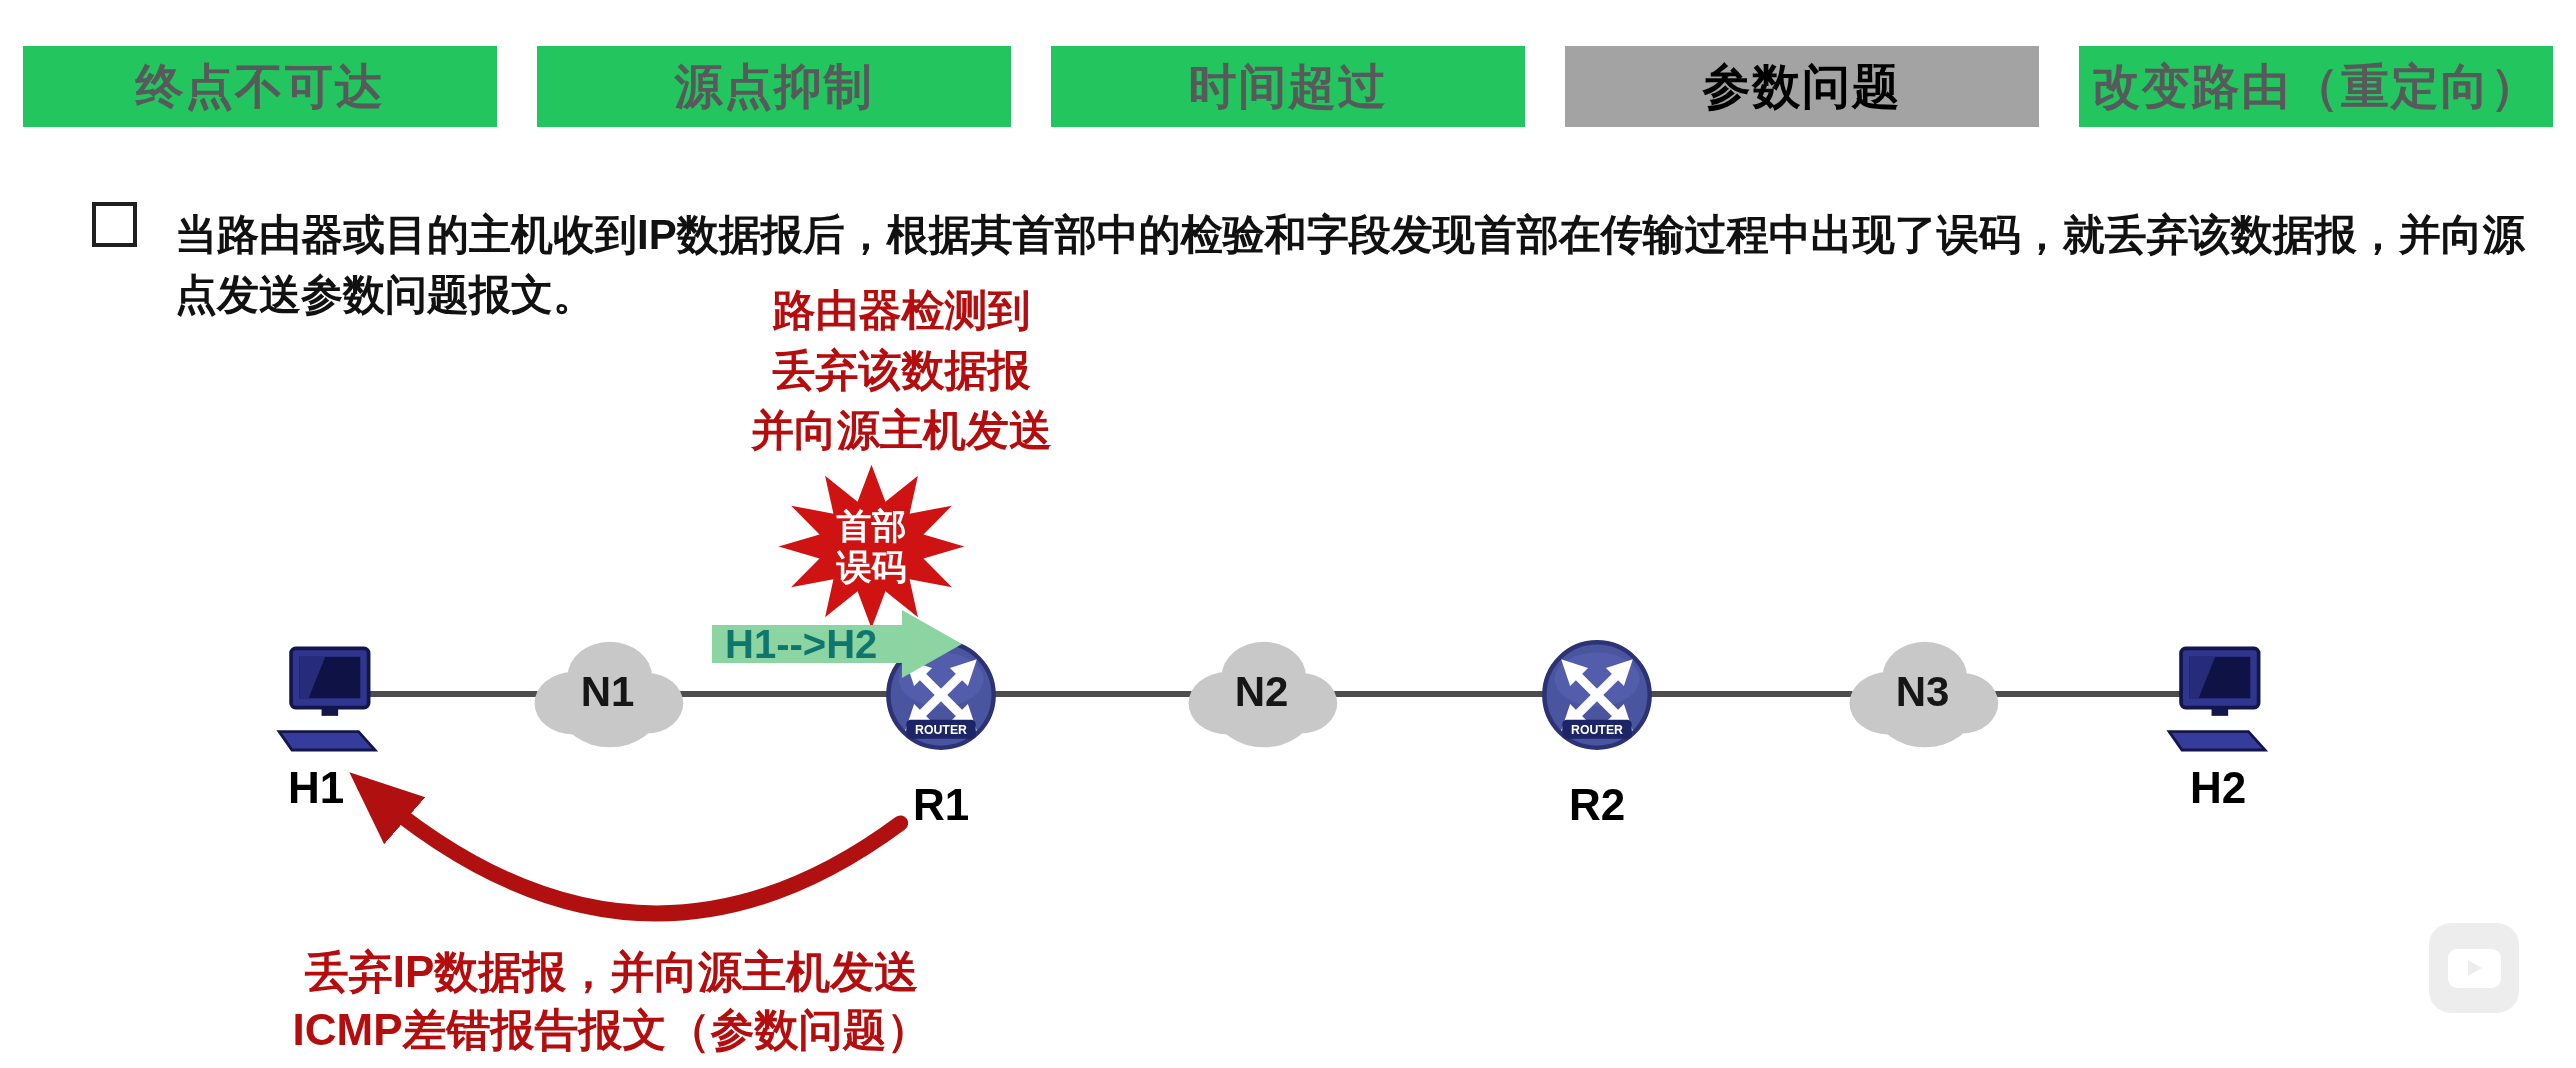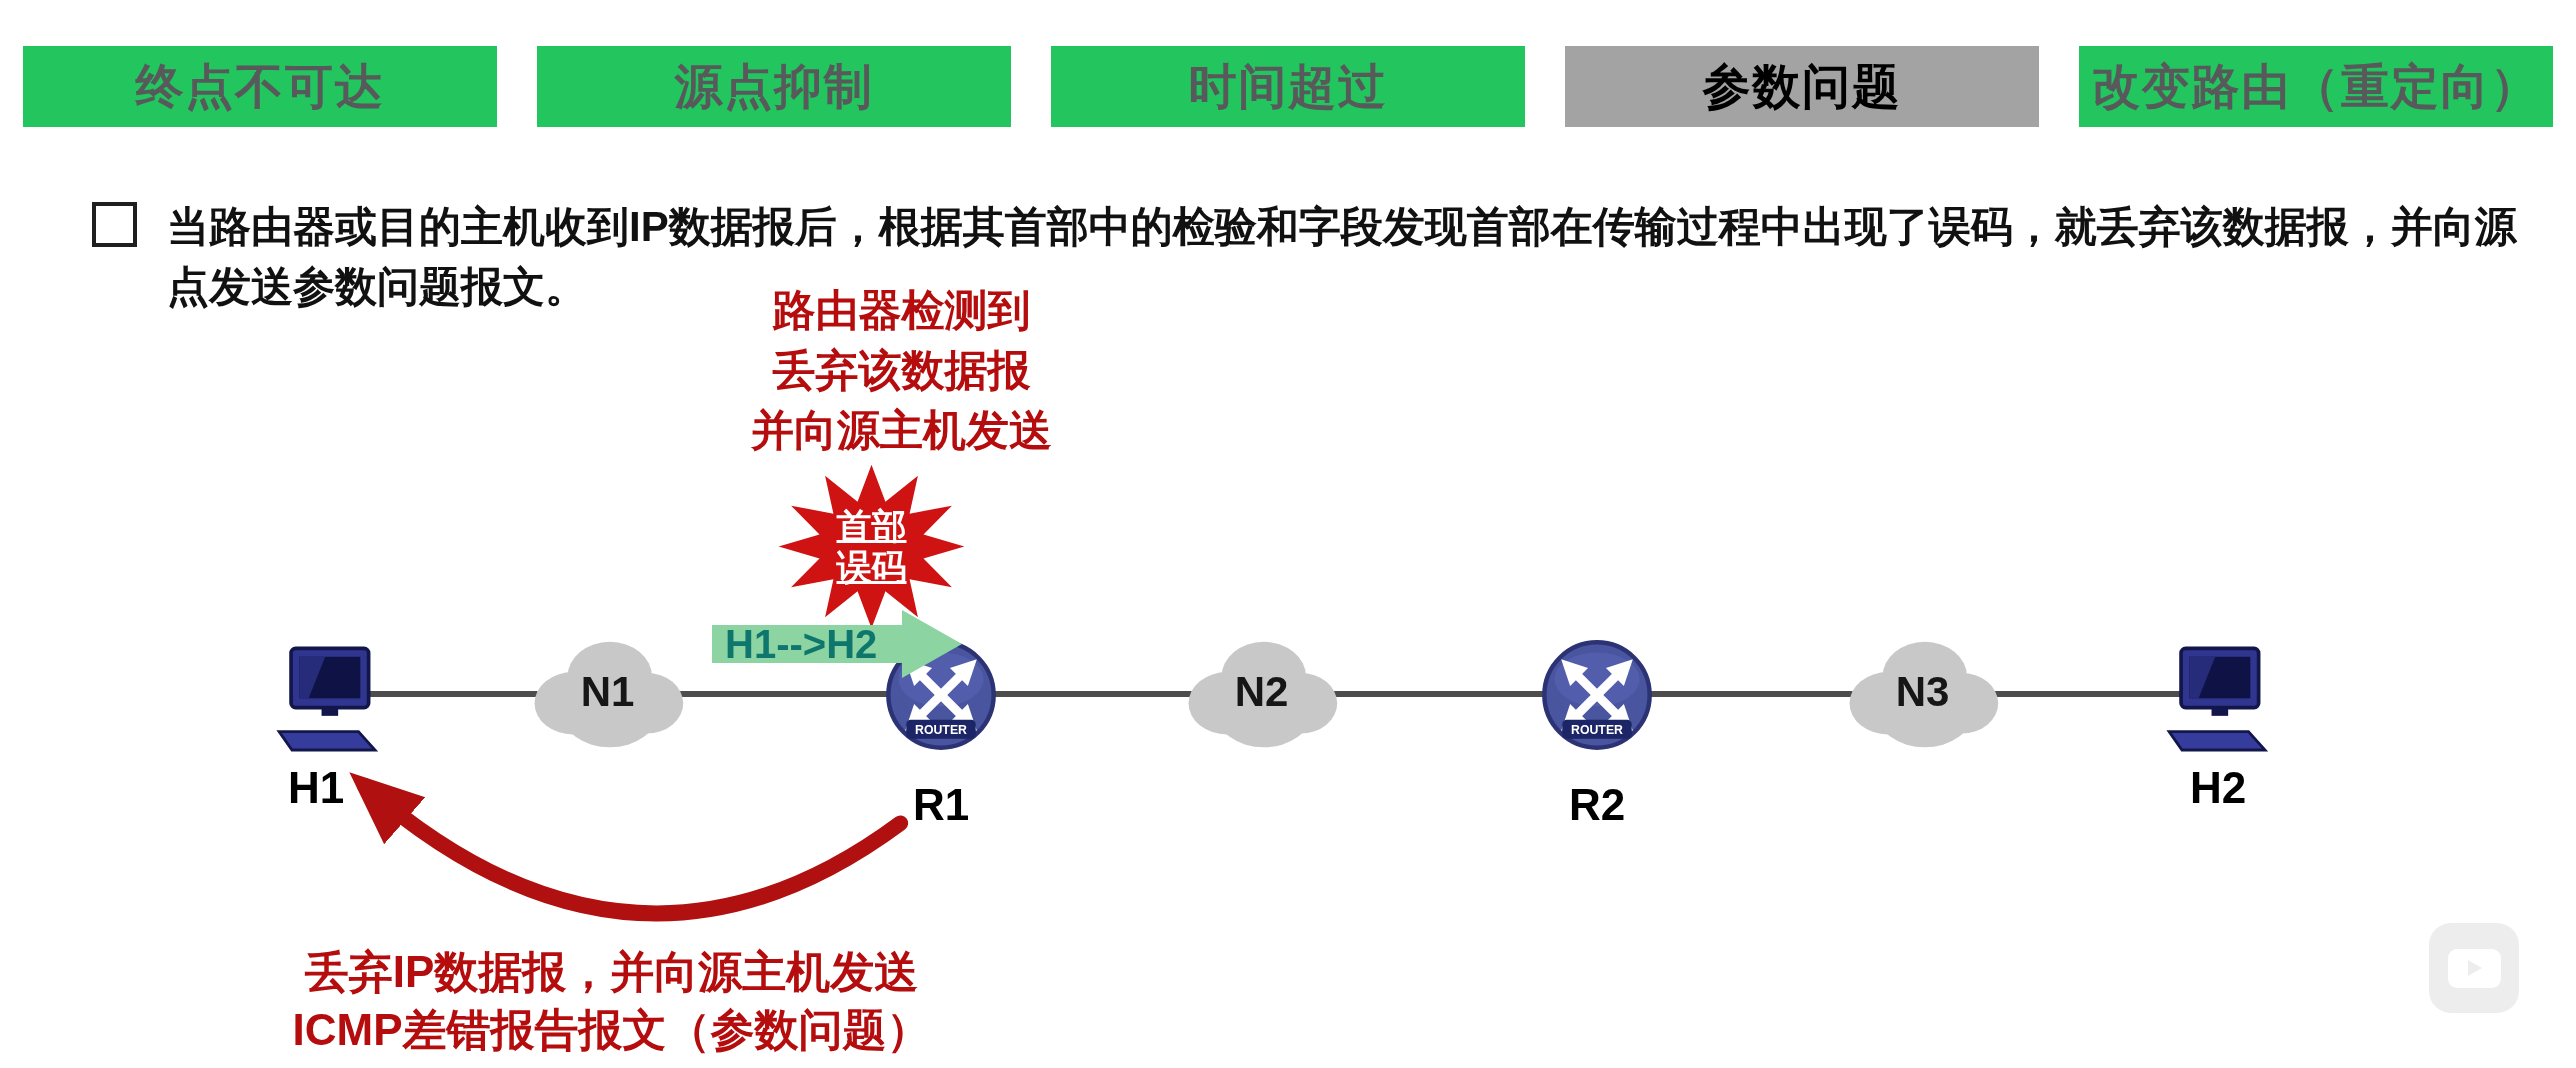--- a/index.html
+++ b/index.html
@@ -14,39 +14,39 @@
   .tab {
     flex:1; height:81px; background:#22c55e; color:#58595b;
     display:flex; align-items:center; justify-content:center;
     font-size:48px; font-weight:700; letter-spacing:1.8px; white-space:nowrap;
   }
   .tab.active { background:#a3a3a3; color:#000000; }
 
   
   .bullet { position:absolute; left:92px; top:193px; width:2455px; display:flex; gap:26px; }
   .checkbox { width:37px; height:37px; border:4.6px solid #1f1f1f; margin-top:9.2px; flex:none; background:#fff; }
-  .bullet-text { margin:4px; font-size:42px; font-weight:700; color:#111111; line-height:1.42; }
+  .bullet-text { margin:12px; font-size:42px; font-weight:700; color:#111111; line-height:1.42; }
 
   
   .anno-top {
     position:absolute; left:644px; top:280px; width:515px; text-align:center;
     color:#b50d0d; font-size:43px; font-weight:800; line-height:1.4;
   }
   .anno-bottom {
     position:absolute; left:138px; top:943px; width:947px; text-align:center;
     color:#b50d0d; font-size:44px; font-weight:800; line-height:1.32;
   }
 
   
   .burst { position:absolute; left:774px; top:458px; width:195px; height:177px; }
   .burst svg { width:100%; height:100%; display:block; }
   .burst-text {
     position:absolute; inset:0; display:flex; flex-direction:column;
     align-items:center; justify-content:center;
-    color:#ffffff; font-weight:800; font-size:35px; line-height:1.15;text-decoration:underline;
+    color:#ffffff; font-weight:800; font-size:35px; line-height:1.15;
   }
 
   
   .green-arrow { position:absolute; left:712px; top:610px; width:250px; height:68px; z-index:6; }
   .ga-shape {
     position:absolute; inset:0; background:#8cd5a2;
     clip-path:polygon(0 22%, 76% 22%, 76% 0, 100% 50%, 76% 100%, 76% 78%, 0 78%);
   }
   .ga-label {
     position:absolute; inset:0; display:flex; align-items:center; padding-left:13px;

